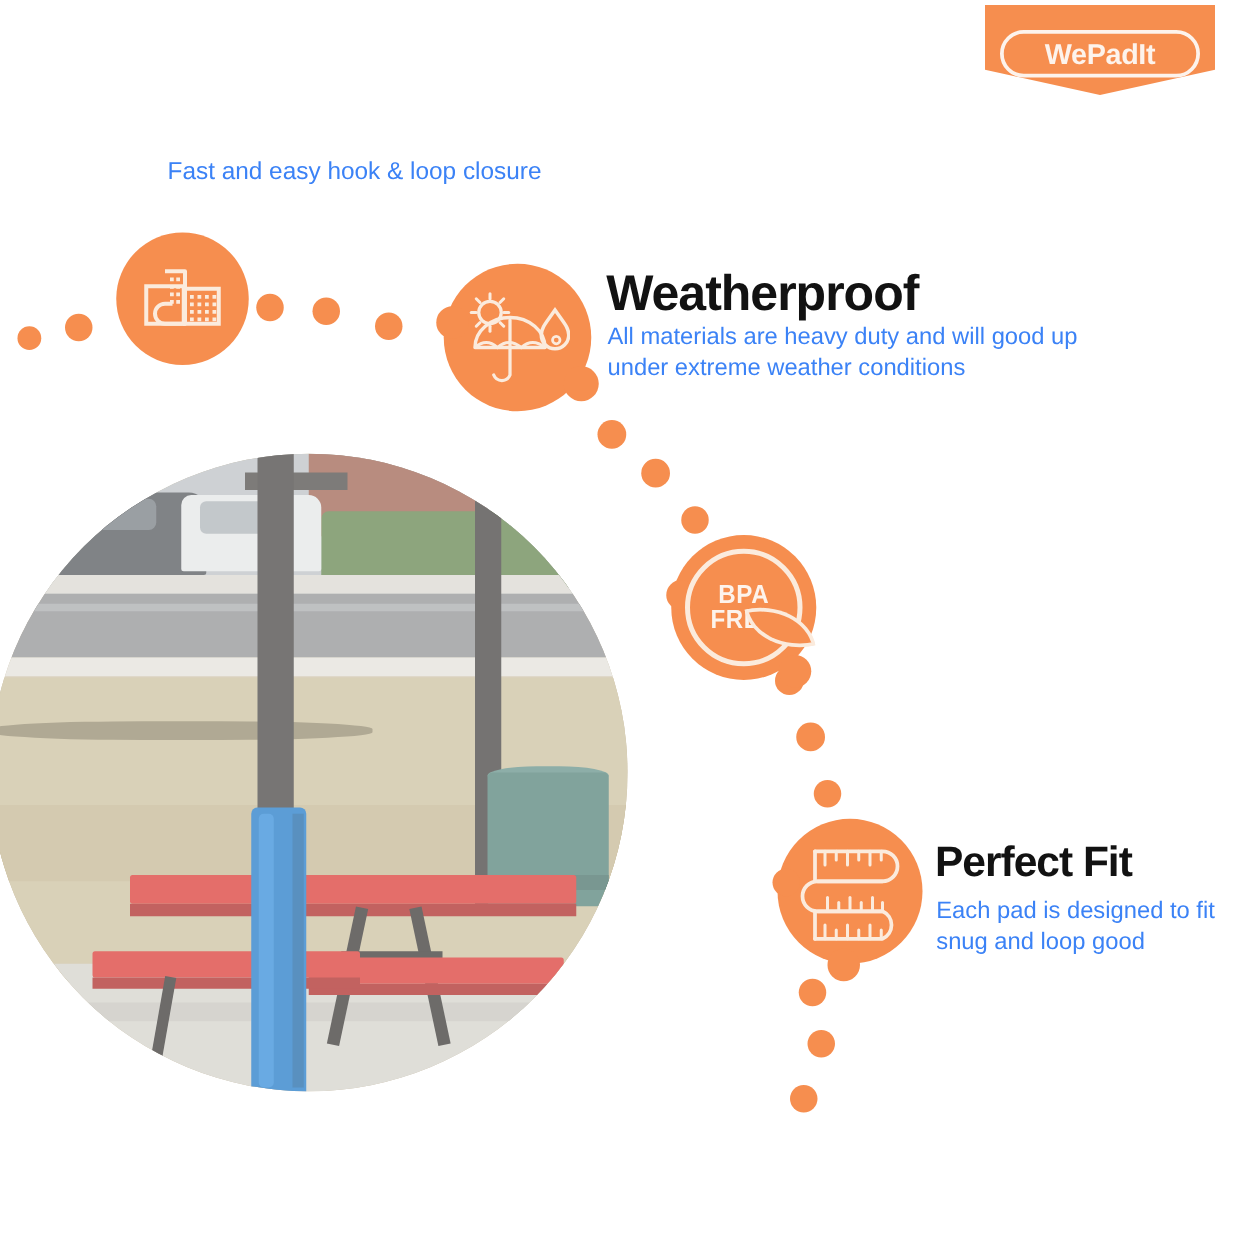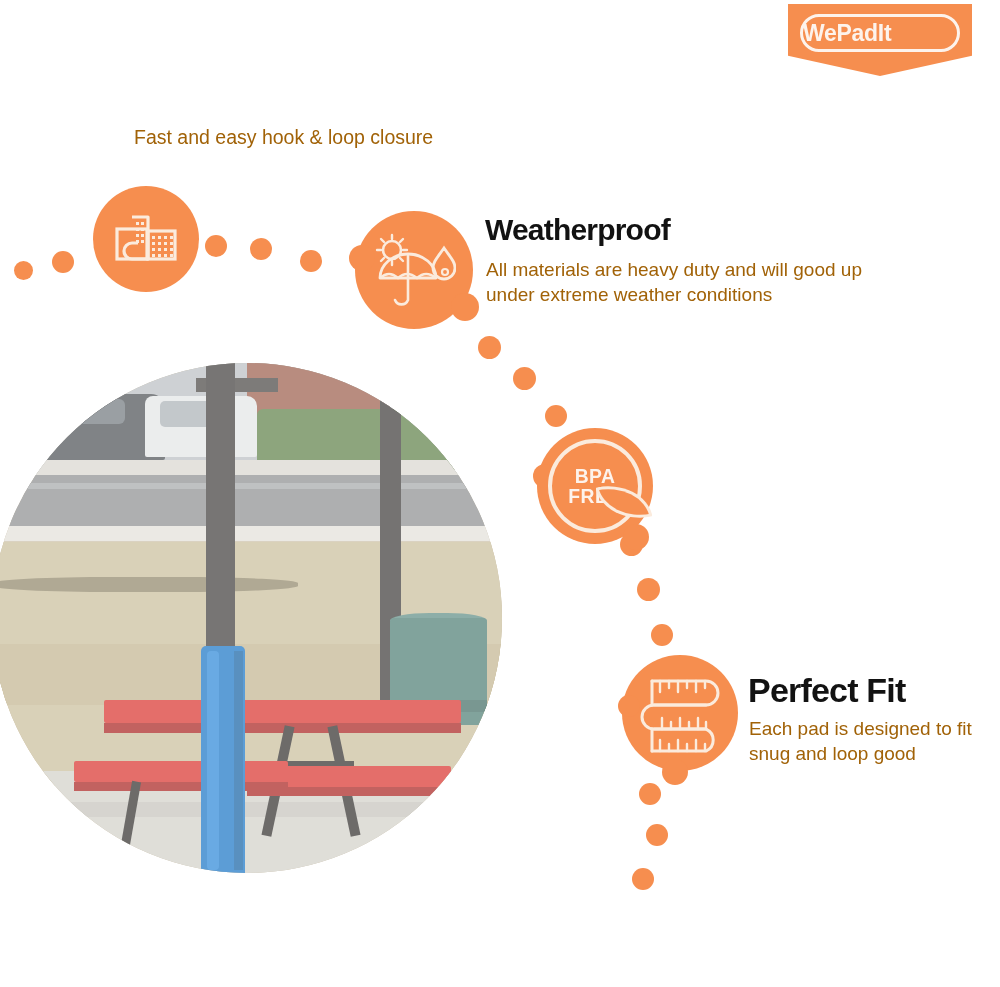--- a/index.html
+++ b/index.html
@@ -29,28 +29,29 @@
   .logo-shield {
     position: absolute;
     inset: 0;
     background: #F68E4F;
     -webkit-clip-path: polygon(0 0, 100% 0, 100% 72%, 50% 100%, 0 72%);
     clip-path: polygon(0 0, 100% 0, 100% 72%, 50% 100%, 0 72%);
   }
   .logo-inner {
     position: absolute;
     left: 12px;
-    top: 10px;
+    top: 20px;
     right: 12px;
     height: 38px;
     border: 3px solid #FDF3EC;
     border-radius: 19px;
     box-sizing: border-box;
     display: flex;
     align-items: center;
+    justify-content: center;
   }
   .logo-text {
     color: #FDF3EC;
     font-size: 23px;
     font-weight: 700;
     letter-spacing: -0.3px;
     line-height: 1;
     white-space: nowrap;
   }
   .logo-text .lite { font-weight: 600; }
@@ -60,29 +61,29 @@
   .feature-title {
     position: absolute;
     color: #121212;
     font-weight: 800;
     letter-spacing: -0.8px;
     line-height: 1.05;
     white-space: nowrap;
   }
   .feature-desc {
     position: absolute;
-    color: #a16207;
+    color: #3b82f6;
     font-weight: 400;
     line-height: 1.33;
   }
 
   #f1-title { left: 133px; top: 79px;  font-size: 33px; }
   #f1-desc  { left: 134px; top: 125px; font-size: 19.5px; width: 420px; }
 
-  #f2-title { left: 485px; top: 214px; font-size: 30px; }
+  #f2-title { left: 485px; top: 214px; font-size: 40px; }
   #f2-desc  { left: 486px; top: 257px; font-size: 19px; width: 425px; }
 
   #f3-title { left: 674px; top: 439px; font-size: 30px; }
   #f3-desc  { left: 675px; top: 483px; font-size: 19px; width: 260px; }
 
   #f4-title { left: 748px; top: 673px; font-size: 34px; }
   #f4-desc  { left: 749px; top: 716px; font-size: 19px; width: 225px; }
 
   
   .icon-circle {

